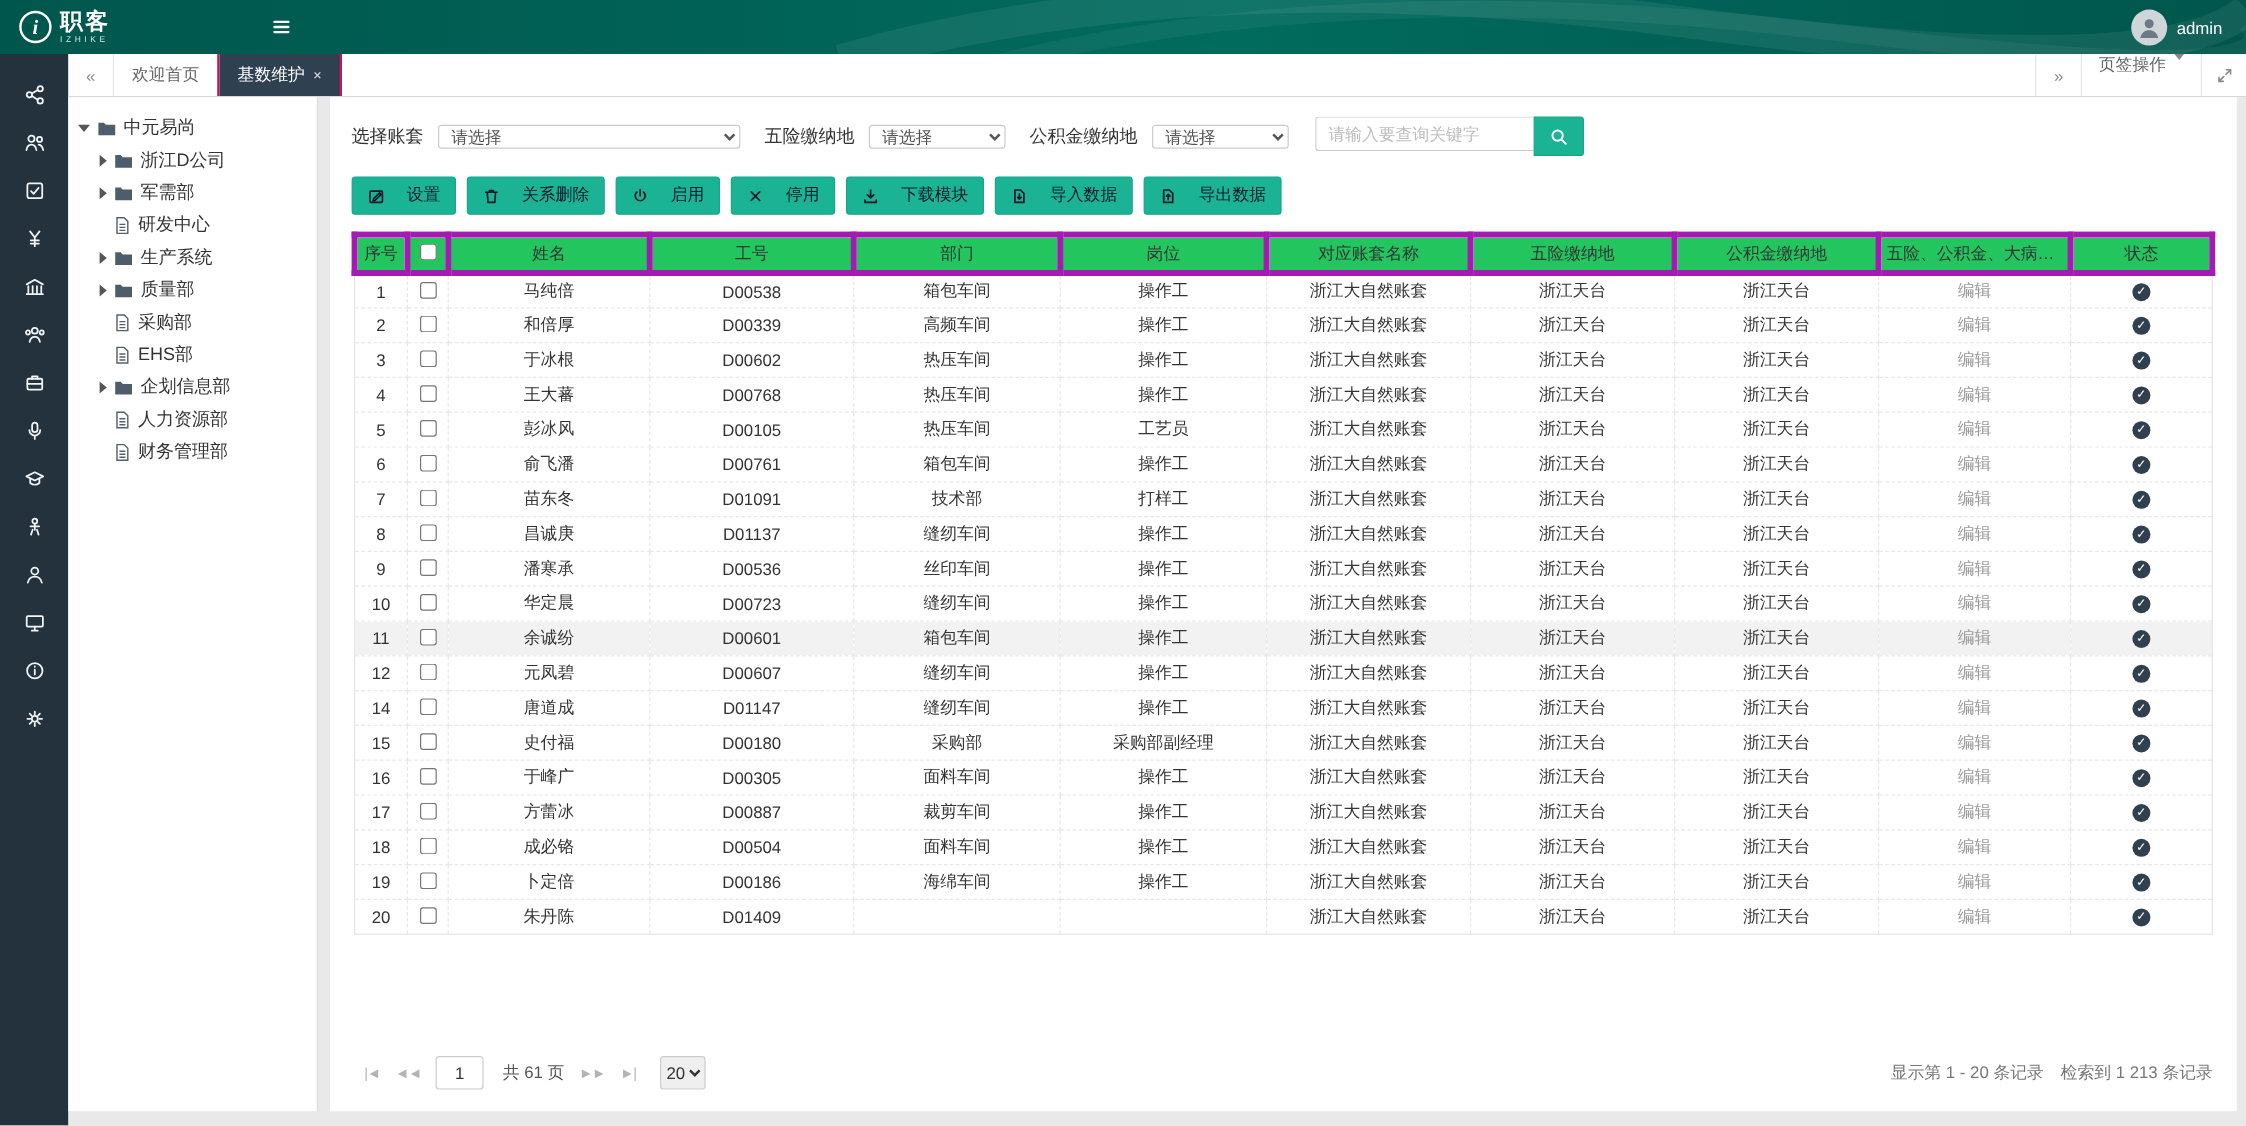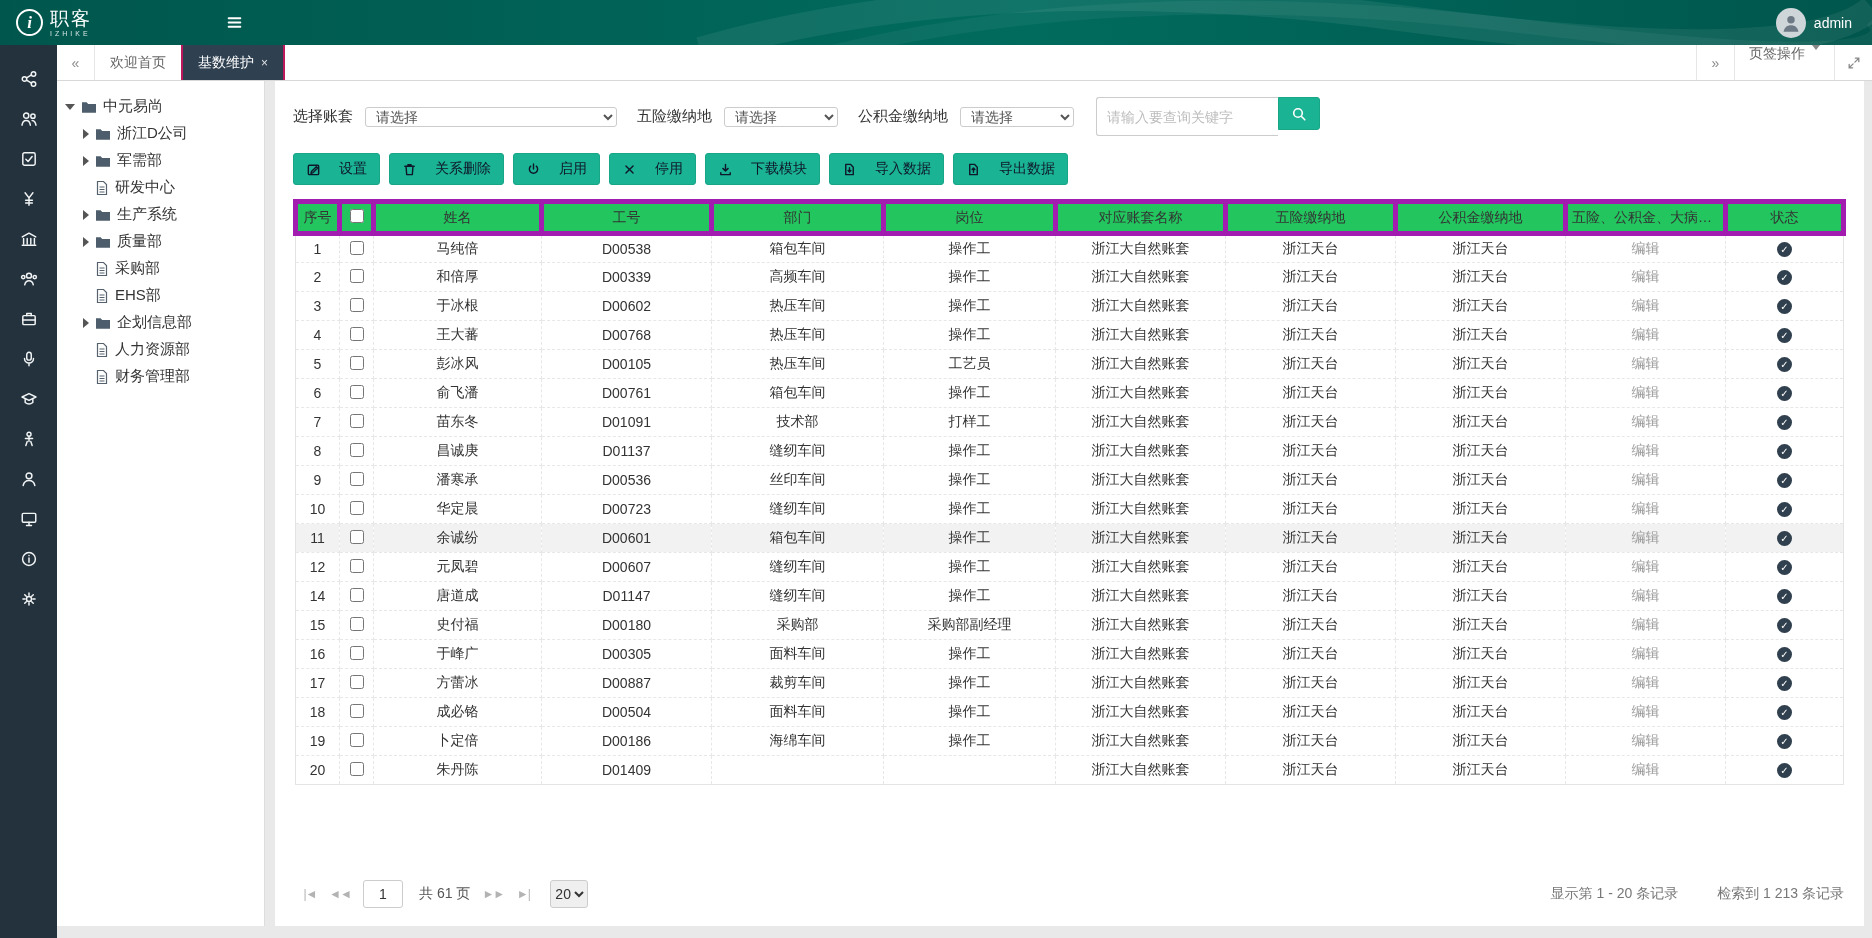--- a/index.html
+++ b/index.html
@@ -9,21 +9,21 @@
 
   
   .topbar{height:45px;background:linear-gradient(90deg,#00564c 0%,#016b5e 55%,#00564c 100%);
     display:flex;align-items:center;color:#fff;position:relative;flex-shrink:0;overflow:hidden}
   .topbar .deco{position:absolute;left:0;top:0;pointer-events:none}
   .logo{display:flex;align-items:center;gap:7px;padding:0 16px;position:relative}
   .logo-circle{width:27px;height:27px;border:2px solid #fff;border-radius:50%;display:flex;
     align-items:center;justify-content:center;font-family:"Liberation Serif",serif;
     font-style:italic;font-weight:bold;font-size:17px;color:#fff}
   .logo-texts{display:flex;flex-direction:column;line-height:1}
-  .logo-main{font-size:19px;font-weight:normal;letter-spacing:2px}
+  .logo-main{font-size:19px;font-weight:bold;letter-spacing:2px}
   .logo-sub{font-size:7px;letter-spacing:3px;opacity:.85;margin-top:2px}
   .hamburger{background:none;border:none;color:#fff;margin-left:118px;cursor:pointer;
     display:flex;align-items:center;position:relative}
   .top-right{margin-left:auto;display:flex;align-items:center;gap:8px;padding-right:20px;position:relative}
   .avatar{width:30px;height:30px;border-radius:50%;background:#cfd6da;display:flex;
     align-items:center;justify-content:center;overflow:hidden;cursor:pointer}
   .username{font-size:14px}
 
   
   .body-row{flex:1;display:flex;min-height:0}
@@ -68,21 +68,21 @@
 
   
   .filters{display:flex;align-items:center;font-size:15px;color:#333;flex-shrink:0}
   .f-label{margin-right:12px;white-space:nowrap}
   .f-label.ml{margin-left:20px}
   select.f-select{height:20px;border:1px solid #ccc;border-radius:3px;color:#555;font-size:14px;
     padding:0 6px;background:#fff;cursor:pointer}
   .w1{width:252px}
   .w2{width:114px}
   .search-group{display:flex;margin-left:22px}
-  .search-input{width:182px;height:39px;border:1px solid #ccc;border-right:none;
+  .search-input{width:182px;height:29px;border:1px solid #ccc;border-right:none;
     border-radius:3px 0 0 3px;padding:0 10px;font-size:14px;color:#555;outline:none}
   .search-input::placeholder{color:#bdbdbd}
   .search-btn{width:42px;height:33px;background:#1ab394;border:1px solid #18a689;
     border-radius:0 3px 3px 0;color:#fff;cursor:pointer;display:flex;align-items:center;justify-content:center}
 
   
   .toolbar{display:flex;gap:9px;margin-top:17px;flex-shrink:0}
   .tbtn{display:flex;align-items:center;gap:18px;background:#1ab394;color:#0f172a;
     border:1px solid #18a689;border-radius:3px;font-size:14px;padding:0 12px;height:32px;cursor:pointer;white-space:nowrap}
   .bicon{display:flex;align-items:center}
@@ -103,21 +103,21 @@
 
   
   .pager{display:flex;align-items:center;margin-top:auto;padding:12px 2px 8px;font-size:14px;color:#777;flex-shrink:0}
   .pg-btn{min-width:30px;height:28px;display:flex;align-items:center;justify-content:center;
     color:#b3b3b3;cursor:pointer;font-size:12px;letter-spacing:-1px}
   .pg-input{width:40px;height:28px;border:1px solid #ccc;border-radius:3px;text-align:center;
     font-size:14px;color:#333;margin:0 8px}
   .pg-total{margin:0 8px;color:#555;white-space:nowrap}
   .pg-select{height:28px;border:1px solid #ccc;border-radius:3px;font-size:14px;color:#333;
     margin-left:12px;cursor:pointer}
-  .pager-right{margin-left:auto;display:flex;gap:39px;color:#777;white-space:nowrap}
+  .pager-right{margin-left:auto;display:flex;gap:14px;color:#777;white-space:nowrap}
 </style>
 </head>
 <body>
 
 <div class="app">
 
   <header class="topbar">
     <svg class="deco" width="1872" height="45" viewBox="0 0 1872 45" preserveAspectRatio="none">
       <path d="M700 50 Q 1000 -35 1400 18 T 1872 8" stroke="rgba(255,255,255,0.07)" stroke-width="26" fill="none"></path>
       <path d="M820 55 Q 1120 -22 1520 26 T 1872 20" stroke="rgba(255,255,255,0.05)" stroke-width="14" fill="none"></path>

